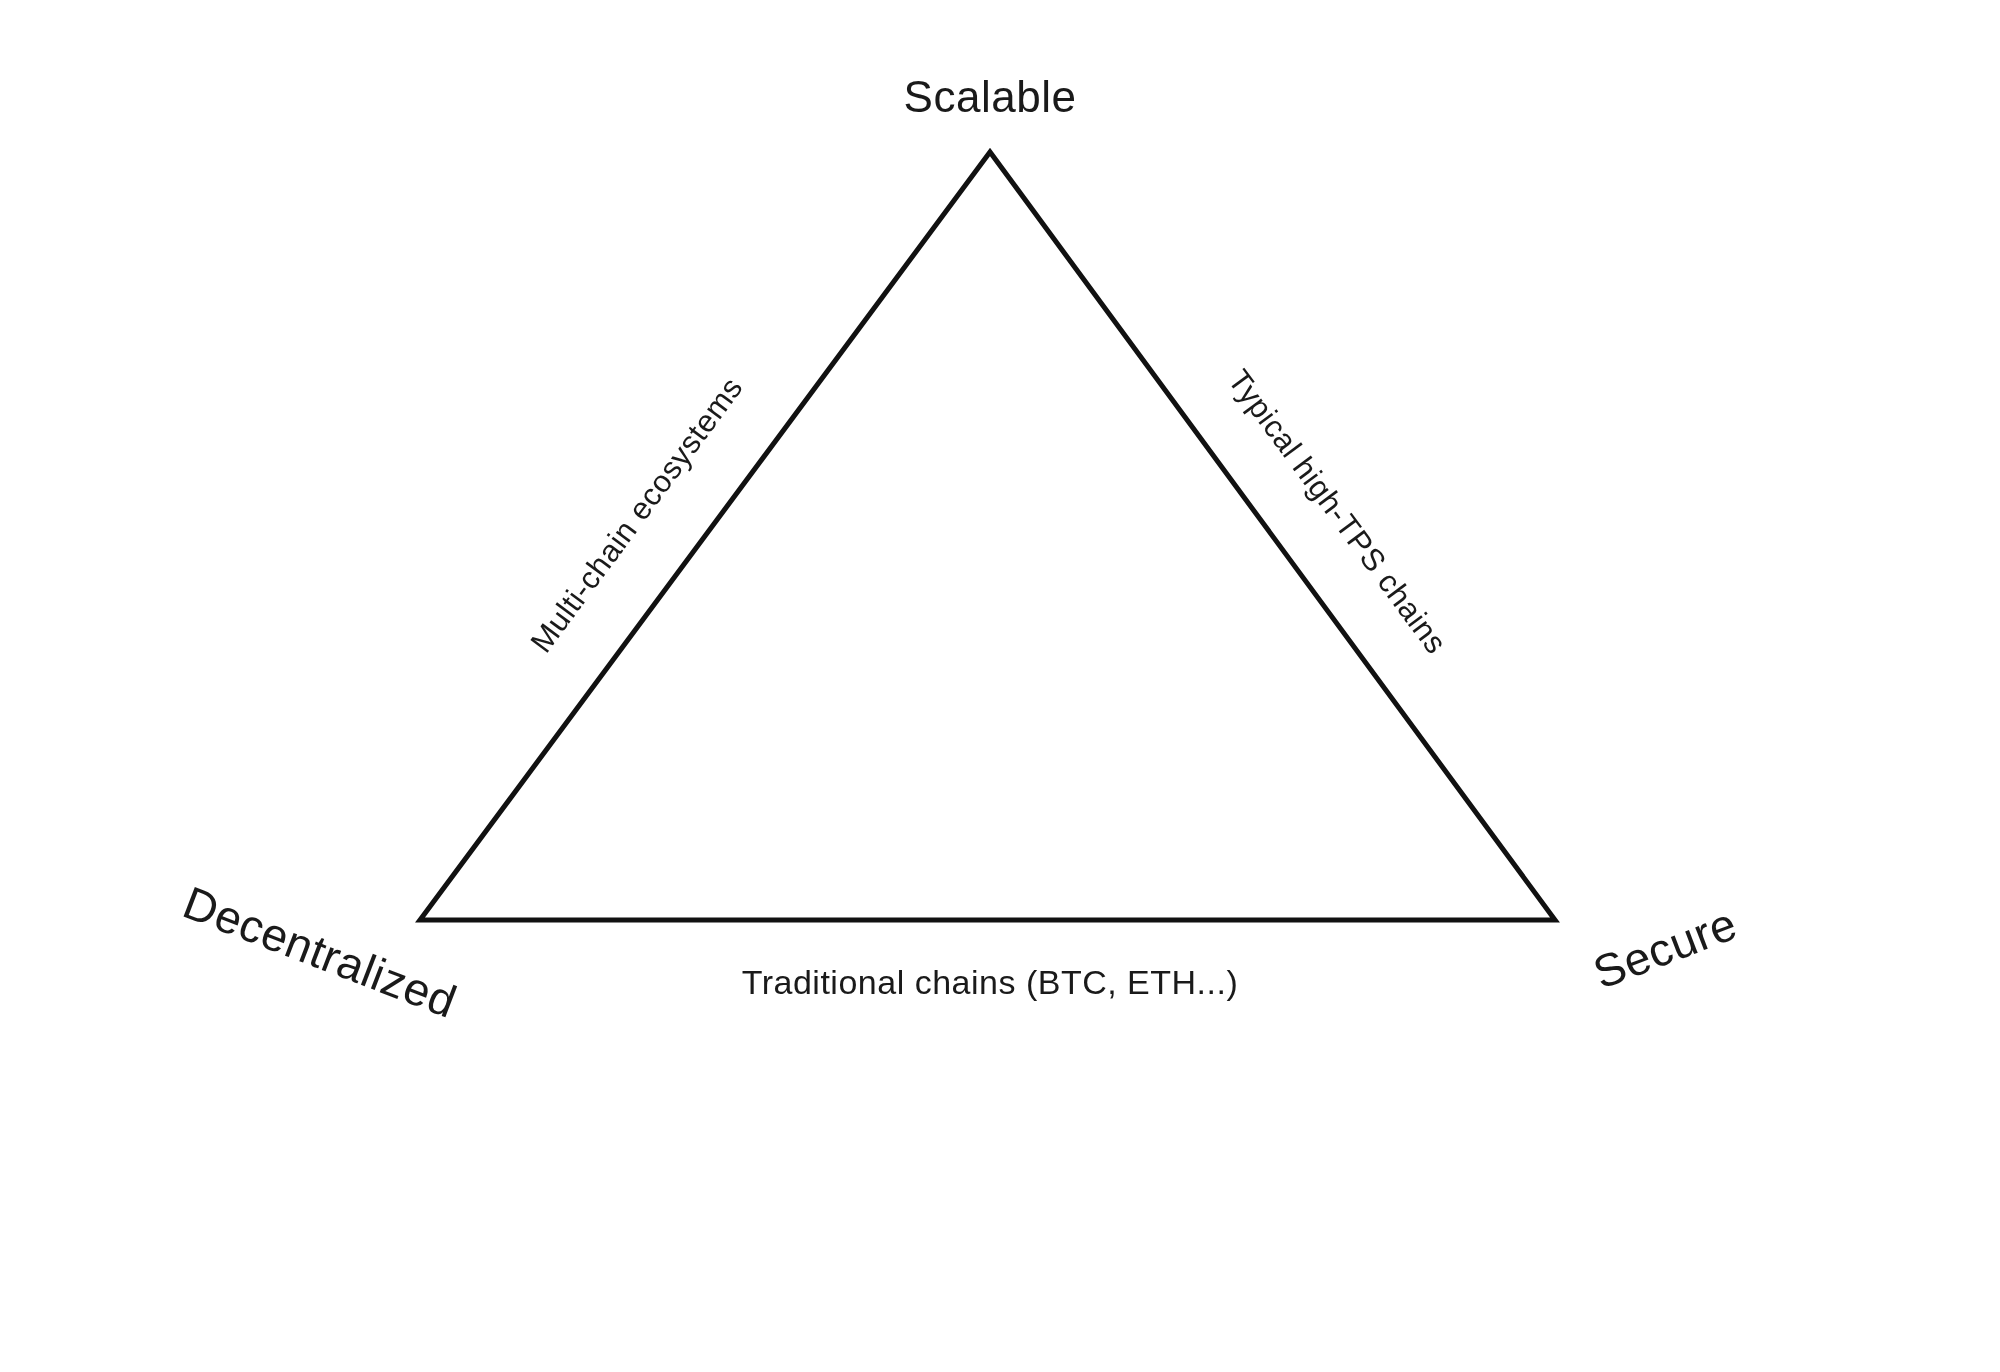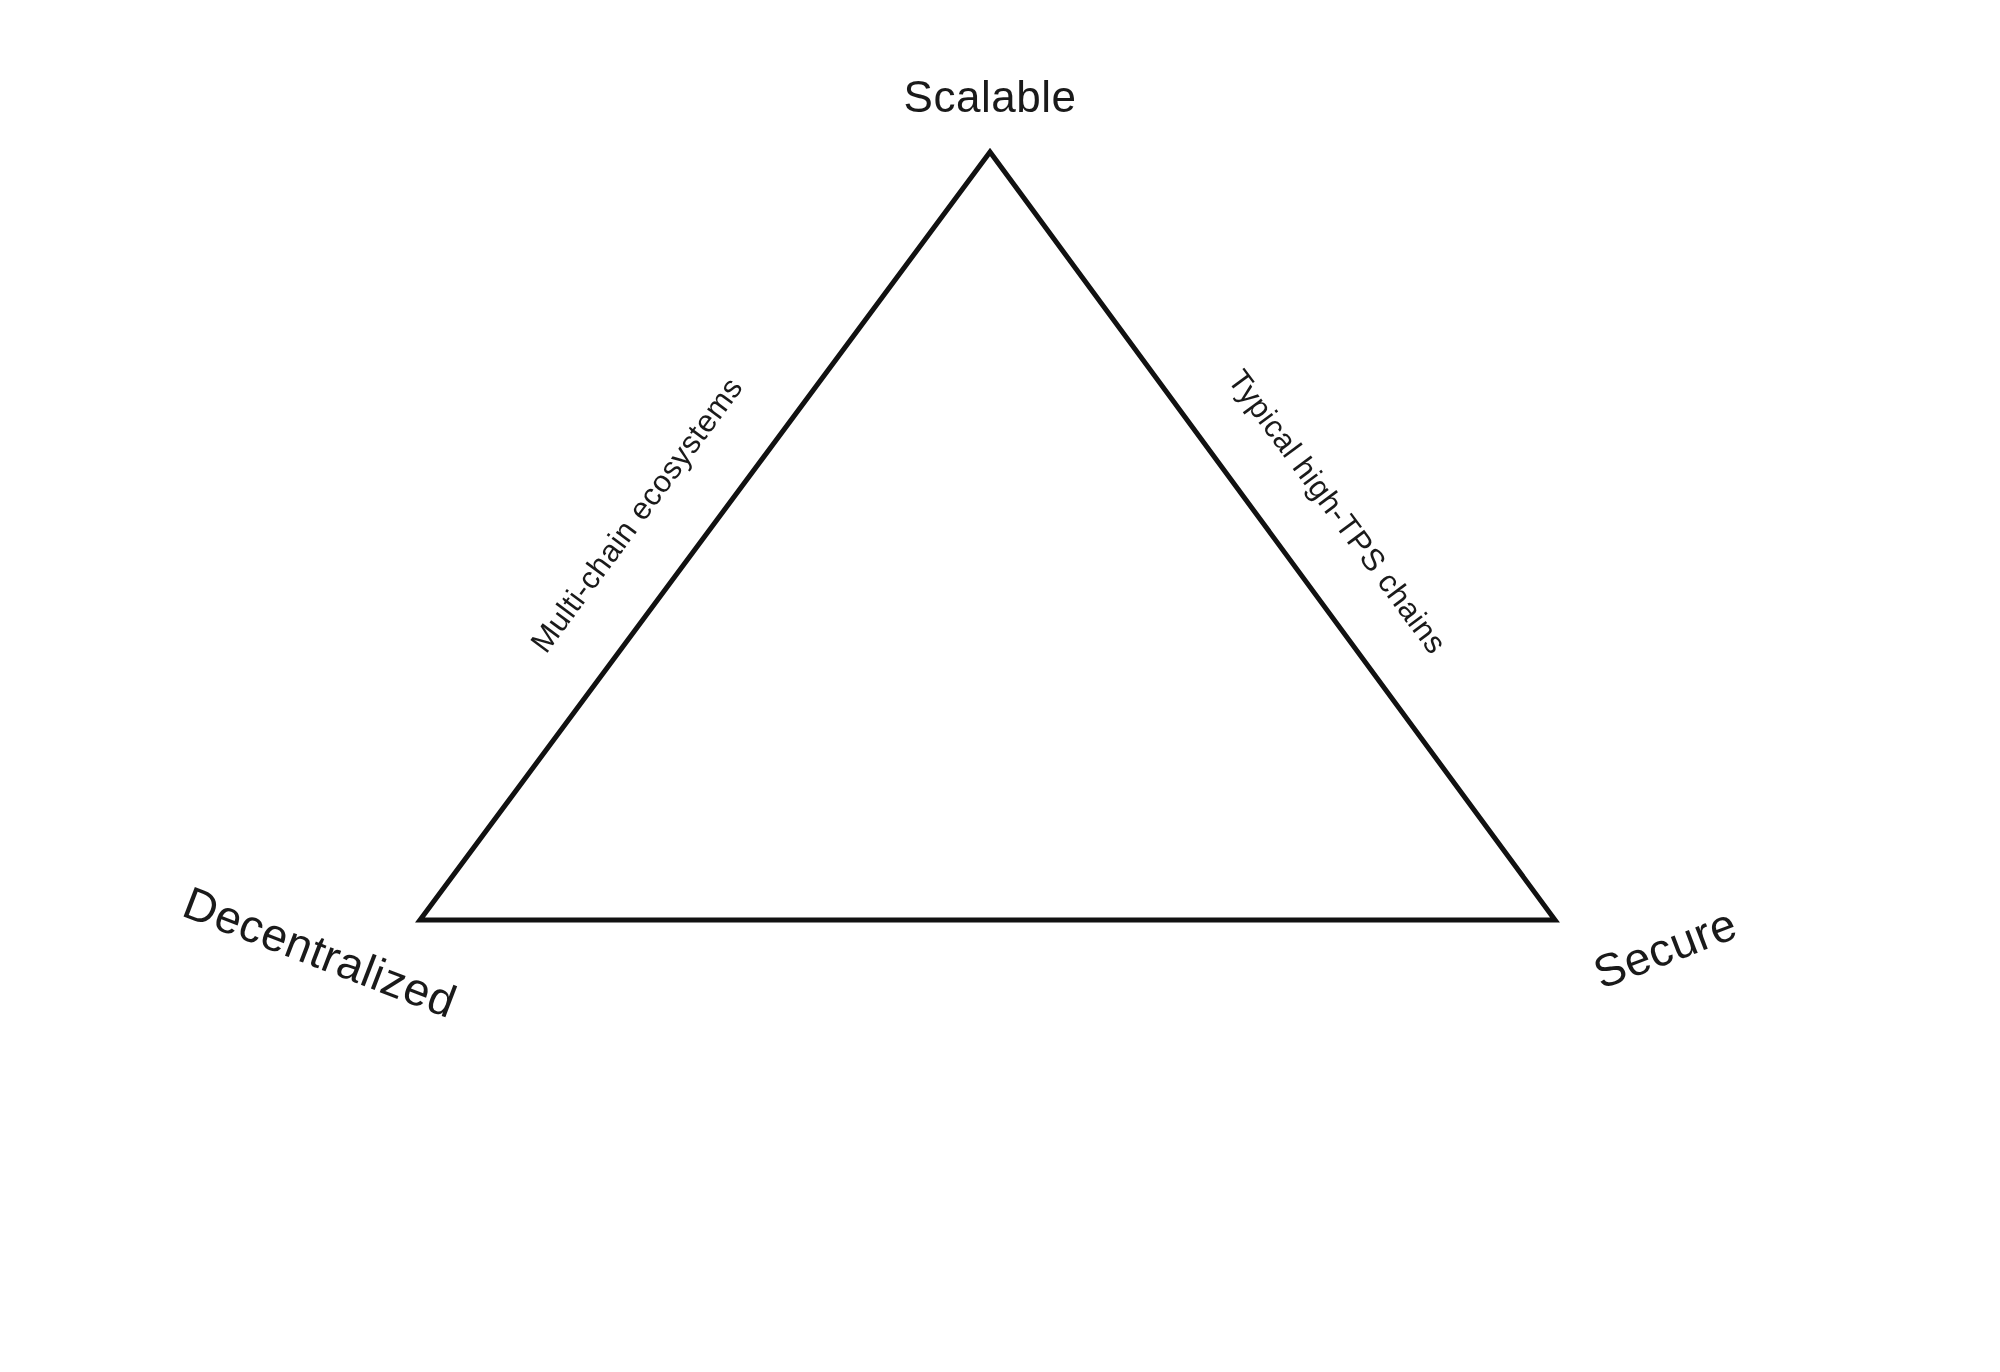--- a/index.html
+++ b/index.html
@@ -77,14 +77,15 @@
   <div class="label vertex-top">Scalable</div>
 
   <div class="label vertex-bl">Decentralized</div>
 
   <div class="label vertex-br">Secure</div>
 
   <div class="label edge-left">Multi-chain ecosystems</div>
 
   <div class="label edge-right">Typical high-TPS chains</div>
 
+  <div class="label edge-bottom">Traditional chains (BTC, ETH...)</div>
 
 </div>
 
 </body></html>

